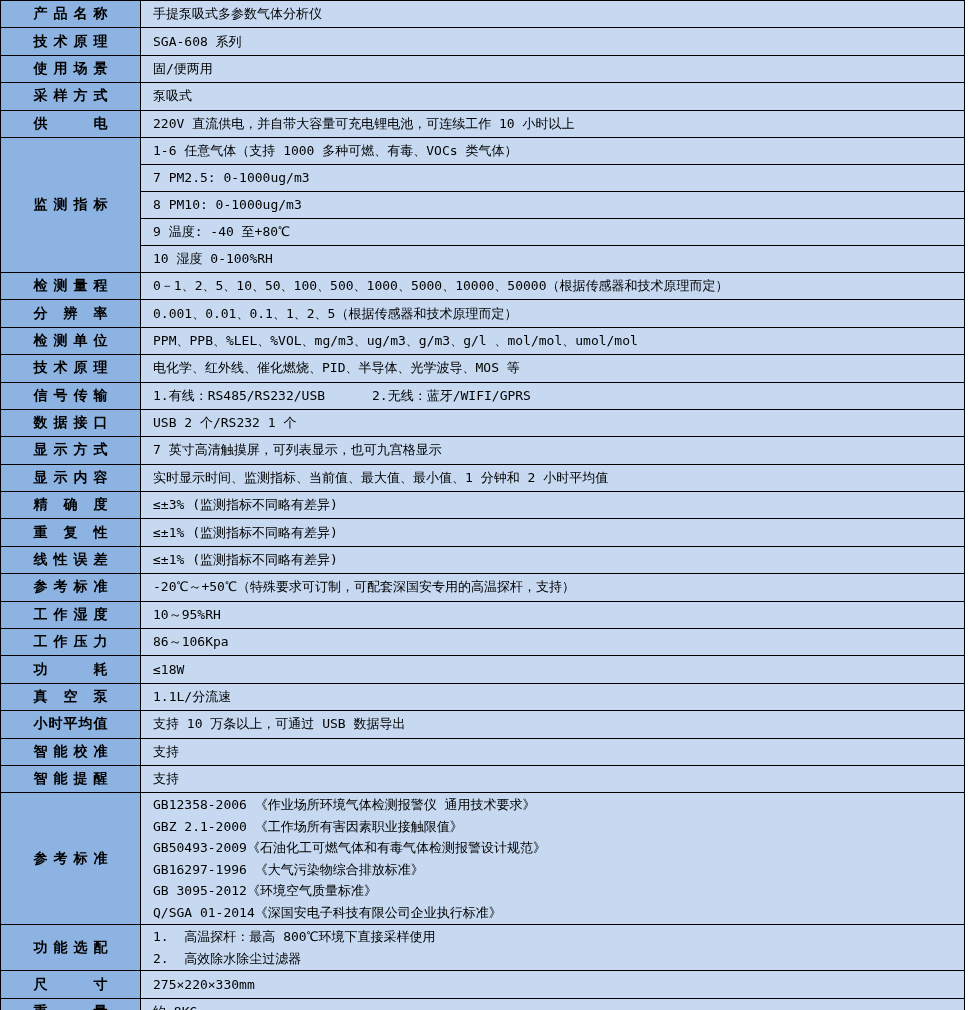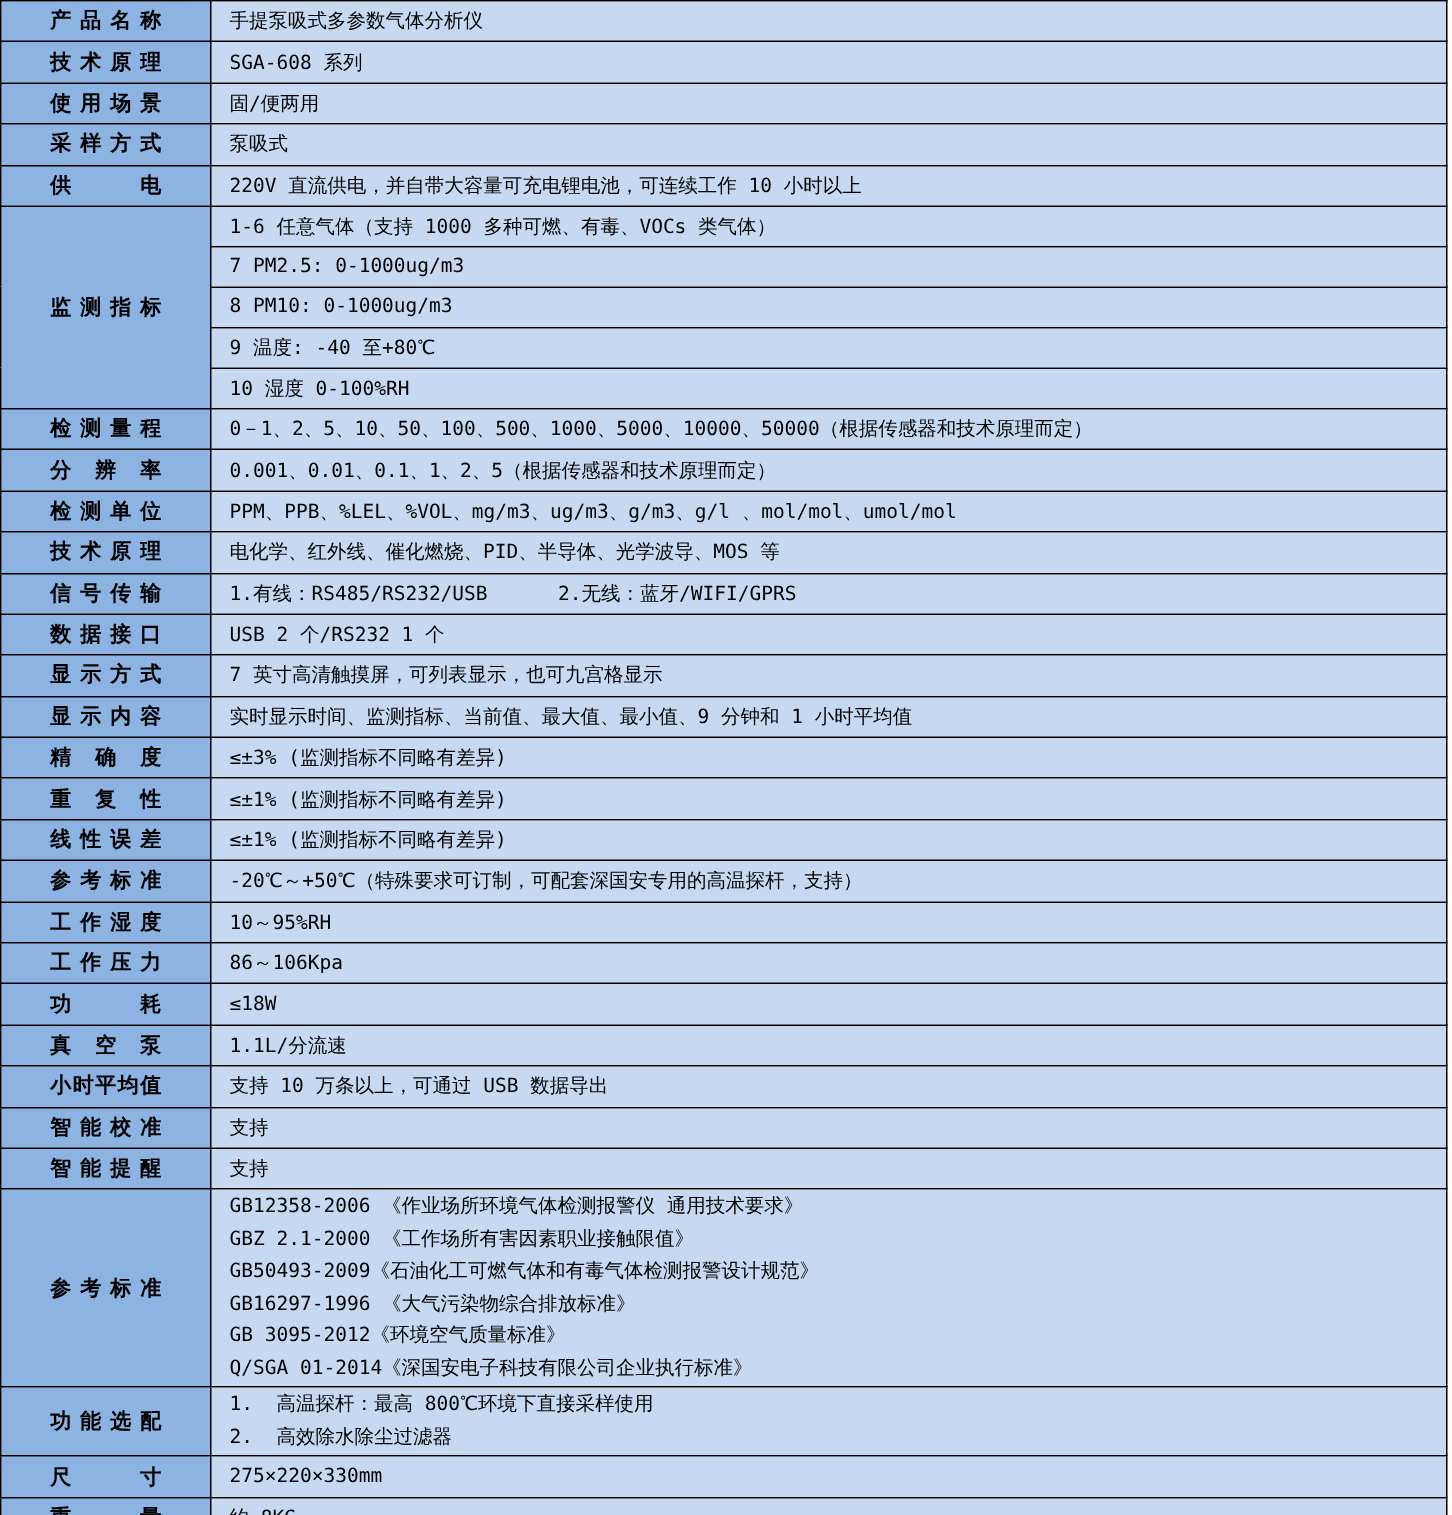--- a/index.html
+++ b/index.html
@@ -116,21 +116,21 @@
         <tr class="spec-row">
           <th class="label-cell"><span class="label-block">数据接口</span></th>
           <td class="value-cell">USB 2 个/RS232 1 个</td>
         </tr>
         <tr class="spec-row">
           <th class="label-cell"><span class="label-block">显示方式</span></th>
           <td class="value-cell">7 英寸高清触摸屏，可列表显示，也可九宫格显示</td>
         </tr>
         <tr class="spec-row">
           <th class="label-cell"><span class="label-block">显示内容</span></th>
-          <td class="value-cell">实时显示时间、监测指标、当前值、最大值、最小值、9 分钟和 1 小时平均值</td>
+          <td class="value-cell">实时显示时间、监测指标、当前值、最大值、最小值、1 分钟和 2 小时平均值</td>
         </tr>
         <tr class="spec-row">
           <th class="label-cell"><span class="label-block">精确度</span></th>
           <td class="value-cell">≤±3% (监测指标不同略有差异)</td>
         </tr>
         <tr class="spec-row">
           <th class="label-cell"><span class="label-block">重复性</span></th>
           <td class="value-cell">≤±1% (监测指标不同略有差异)</td>
         </tr>
         <tr class="spec-row">

